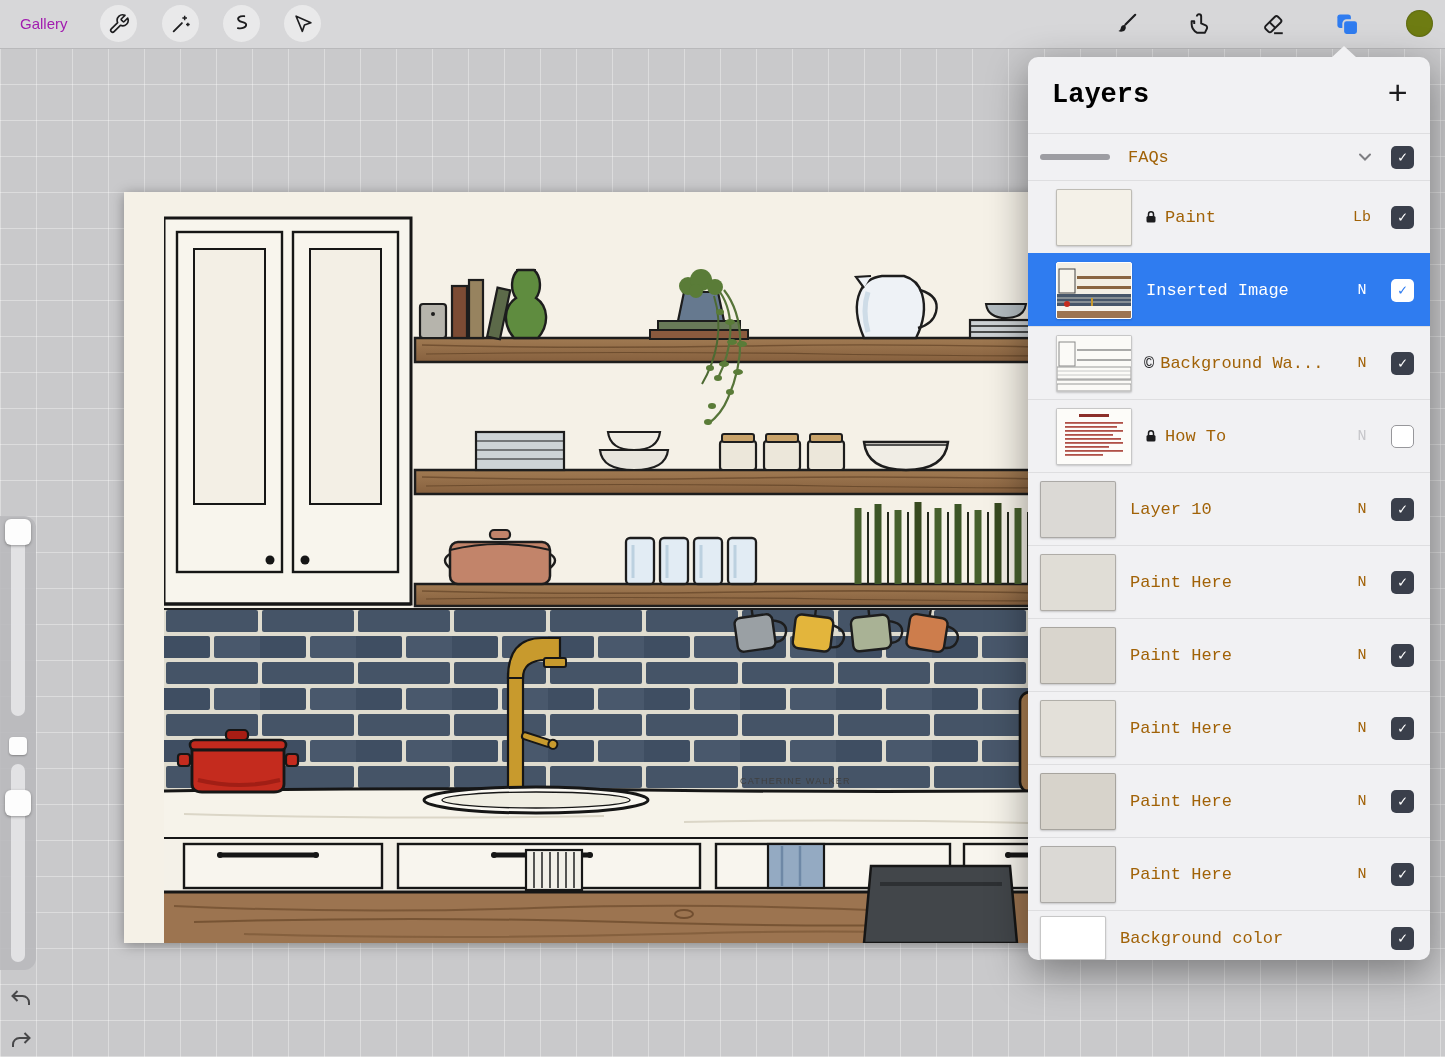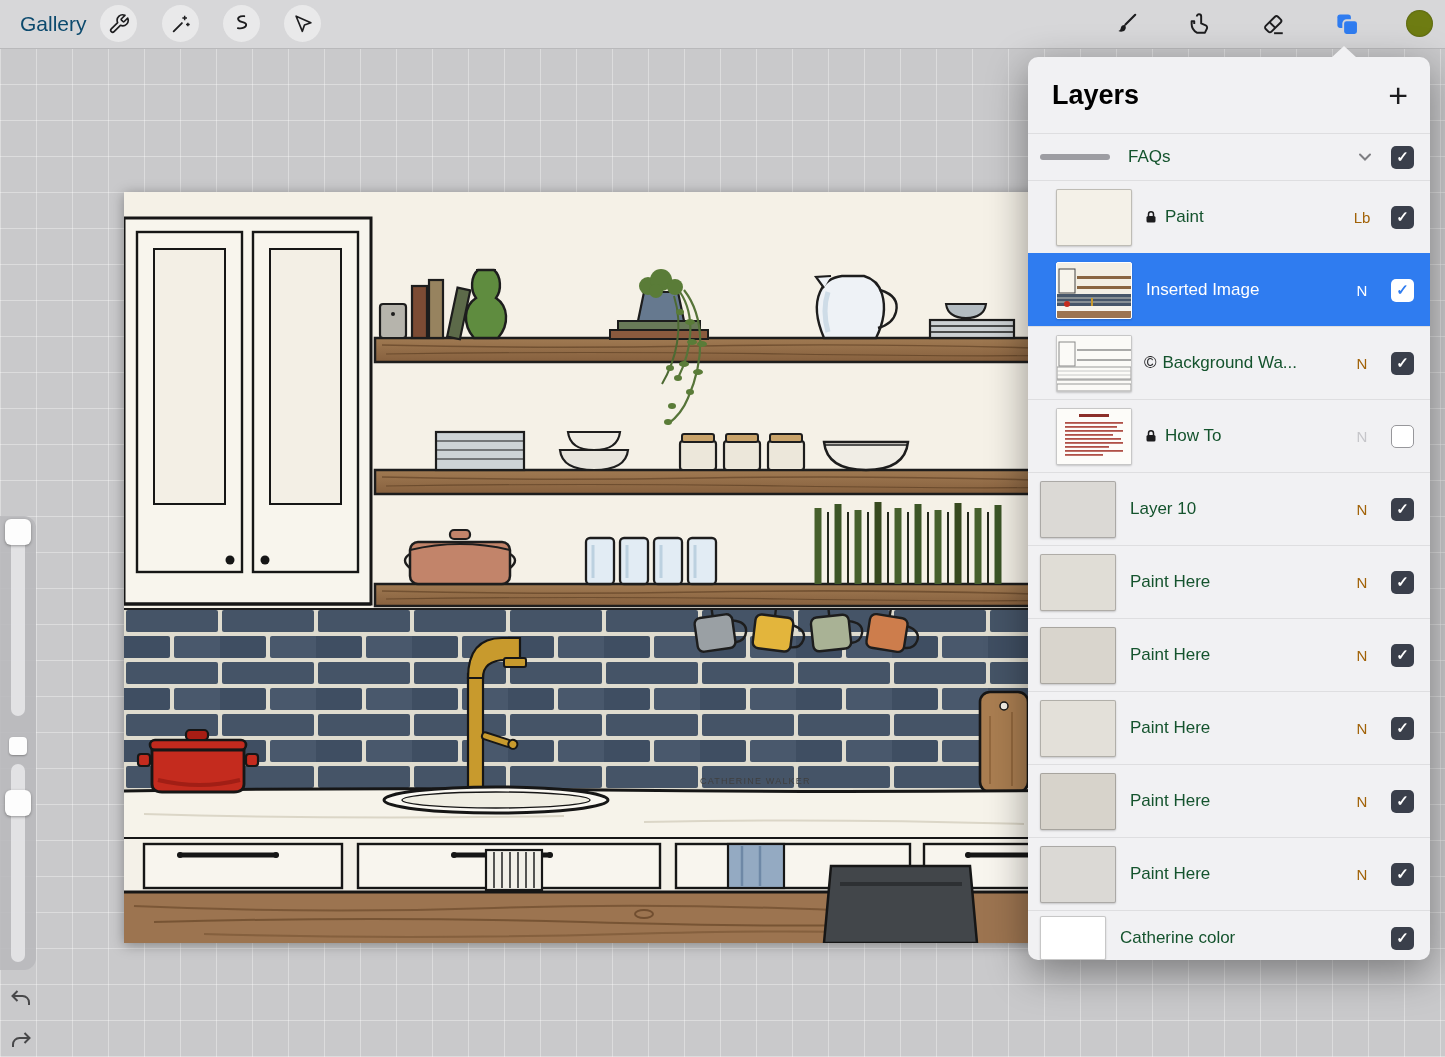--- a/index.html
+++ b/index.html
@@ -13,31 +13,31 @@
   .canvas-area{
     position:absolute;left:0;top:48px;right:0;bottom:0;
     background-color:#c9c9cb;
     background-image:
       linear-gradient(to right, rgba(255,255,255,.35) 1px, transparent 1px),
       linear-gradient(to bottom, rgba(255,255,255,.35) 1px, transparent 1px);
     background-size:36px 36px;
   }
   .artwork{
     position:absolute;left:124px;top:144px;width:960px;height:751px;
-    background:#f5f1e7;box-shadow:0 2px 12px rgba(0,0,0,.35);
+    background:#f5f1e7;box-shadow:0 2px 12px rgba(0,0,0,.35);padding-left:40px;
   }
   .artwork svg{display:block;}
   
   .topbar{
     position:absolute;left:0;top:0;width:100%;height:48px;
     background:#d7d7d9;border-bottom:1px solid #b9b9bb;z-index:40;
   }
   .gallery-btn{
     position:absolute;left:20px;top:0;height:48px;line-height:48px;
-    font-size:21px;color:#0c4a6e;cursor:default;
+    font-size:15px;color:#a21caf;cursor:default;
   }
   .tool-circle{
     position:absolute;top:5px;width:37px;height:37px;border-radius:50%;
     background:rgba(252,252,252,.5);display:flex;align-items:center;justify-content:center;
   }
   .tool-plain{
     position:absolute;top:10px;width:28px;height:28px;
     display:flex;align-items:center;justify-content:center;
   }
   .color-swatch{
@@ -56,21 +56,21 @@
     box-shadow:0 1px 3px rgba(0,0,0,.35);z-index:12;
   }
   .h1{top:471px;} .h2{top:742px;}
   .modify-btn{
     position:absolute;left:9px;top:689px;width:18px;height:18px;background:#fdfdfd;
     border-radius:4px;box-shadow:0 1px 2px rgba(0,0,0,.3);z-index:12;
   }
   .undo-redo{position:absolute;left:8px;width:26px;height:26px;z-index:12;}
   .u1{top:938px;} .u2{top:980px;}
   
-  .panel-wrap{position:absolute;left:1028px;top:45px;width:320px;z-index:50;}
+  .panel-wrap{position:absolute;left:1028px;top:45px;width:320px;z-index:50;font-family:Liberation Mono, monospace;}
   .panel-caret{
     position:absolute;left:303px;top:1px;width:0;height:0;
     border-left:13px solid transparent;border-right:13px solid transparent;
     border-bottom:12px solid #f1f1f3;
   }
   .panel{
     margin-top:12px;width:402px;height:903px;background:#f1f1f3;border-radius:10px;
     box-shadow:0 12px 40px rgba(0,0,0,.40);overflow:hidden;
   }
   .panel-header{
@@ -90,21 +90,21 @@
   .thumb{
     width:74px;height:55px;background:#fff;border:1px solid rgba(0,0,0,.22);
     border-radius:2px;box-shadow:0 1px 2px rgba(0,0,0,.18);flex:0 0 auto;overflow:hidden;
   }
   .thumb svg{display:block;}
   .thumb-small{width:64px;height:42px;}
   .thumb-dash{width:70px;height:6px;background:#9d9da2;border-radius:3px;flex:0 0 auto;margin-right:4px;}
   .t-g1{background:#dbd9d5;} .t-g2{background:#e0ddd6;} .t-g3{background:#d9d5cd;}
   .t-g4{background:#e3e0d9;} .t-g5{background:#d7d3cb;} .t-paper{background:#f4f1e8;}
   .t-white{background:#ffffff;}
-  .lname{font-size:17px;color:#14532d;margin-left:14px;white-space:nowrap;}
+  .lname{font-size:17px;color:#a16207;margin-left:14px;white-space:nowrap;}
   .licon{margin-left:12px;flex:0 0 auto;display:flex;align-items:center;}
   .licon + .lname{margin-left:7px;}
   .cglyph::before{content:"©";}
   .cglyph{font-size:17px;color:#1c1c1e;margin-left:12px;}
   .cglyph + .lname{margin-left:6px;}
   .spacer{flex:1;}
   .blend{width:24px;text-align:center;font-size:15px;color:#a16207;flex:0 0 auto;}
   .blend.dim{color:#c6c6ca;}
   .checkbox{
     width:23px;height:23px;border-radius:5px;margin-left:17px;flex:0 0 auto;
@@ -576,19 +576,19 @@
     <div class="layer-row">
       <div class="thumb t-g1"></div>
       <span class="lname">Paint Here</span>
       <span class="spacer"></span>
       <span class="blend">N</span>
       <span class="checkbox checked"></span>
     </div>
 
     <div class="layer-row row-bg">
       <div class="thumb thumb-small t-white"></div>
-      <span class="lname">Catherine color</span>
+      <span class="lname">Background color</span>
       <span class="spacer"></span>
       <span class="checkbox checked"></span>
     </div>
 
   </div>
 </div>
 
 </body></html>

